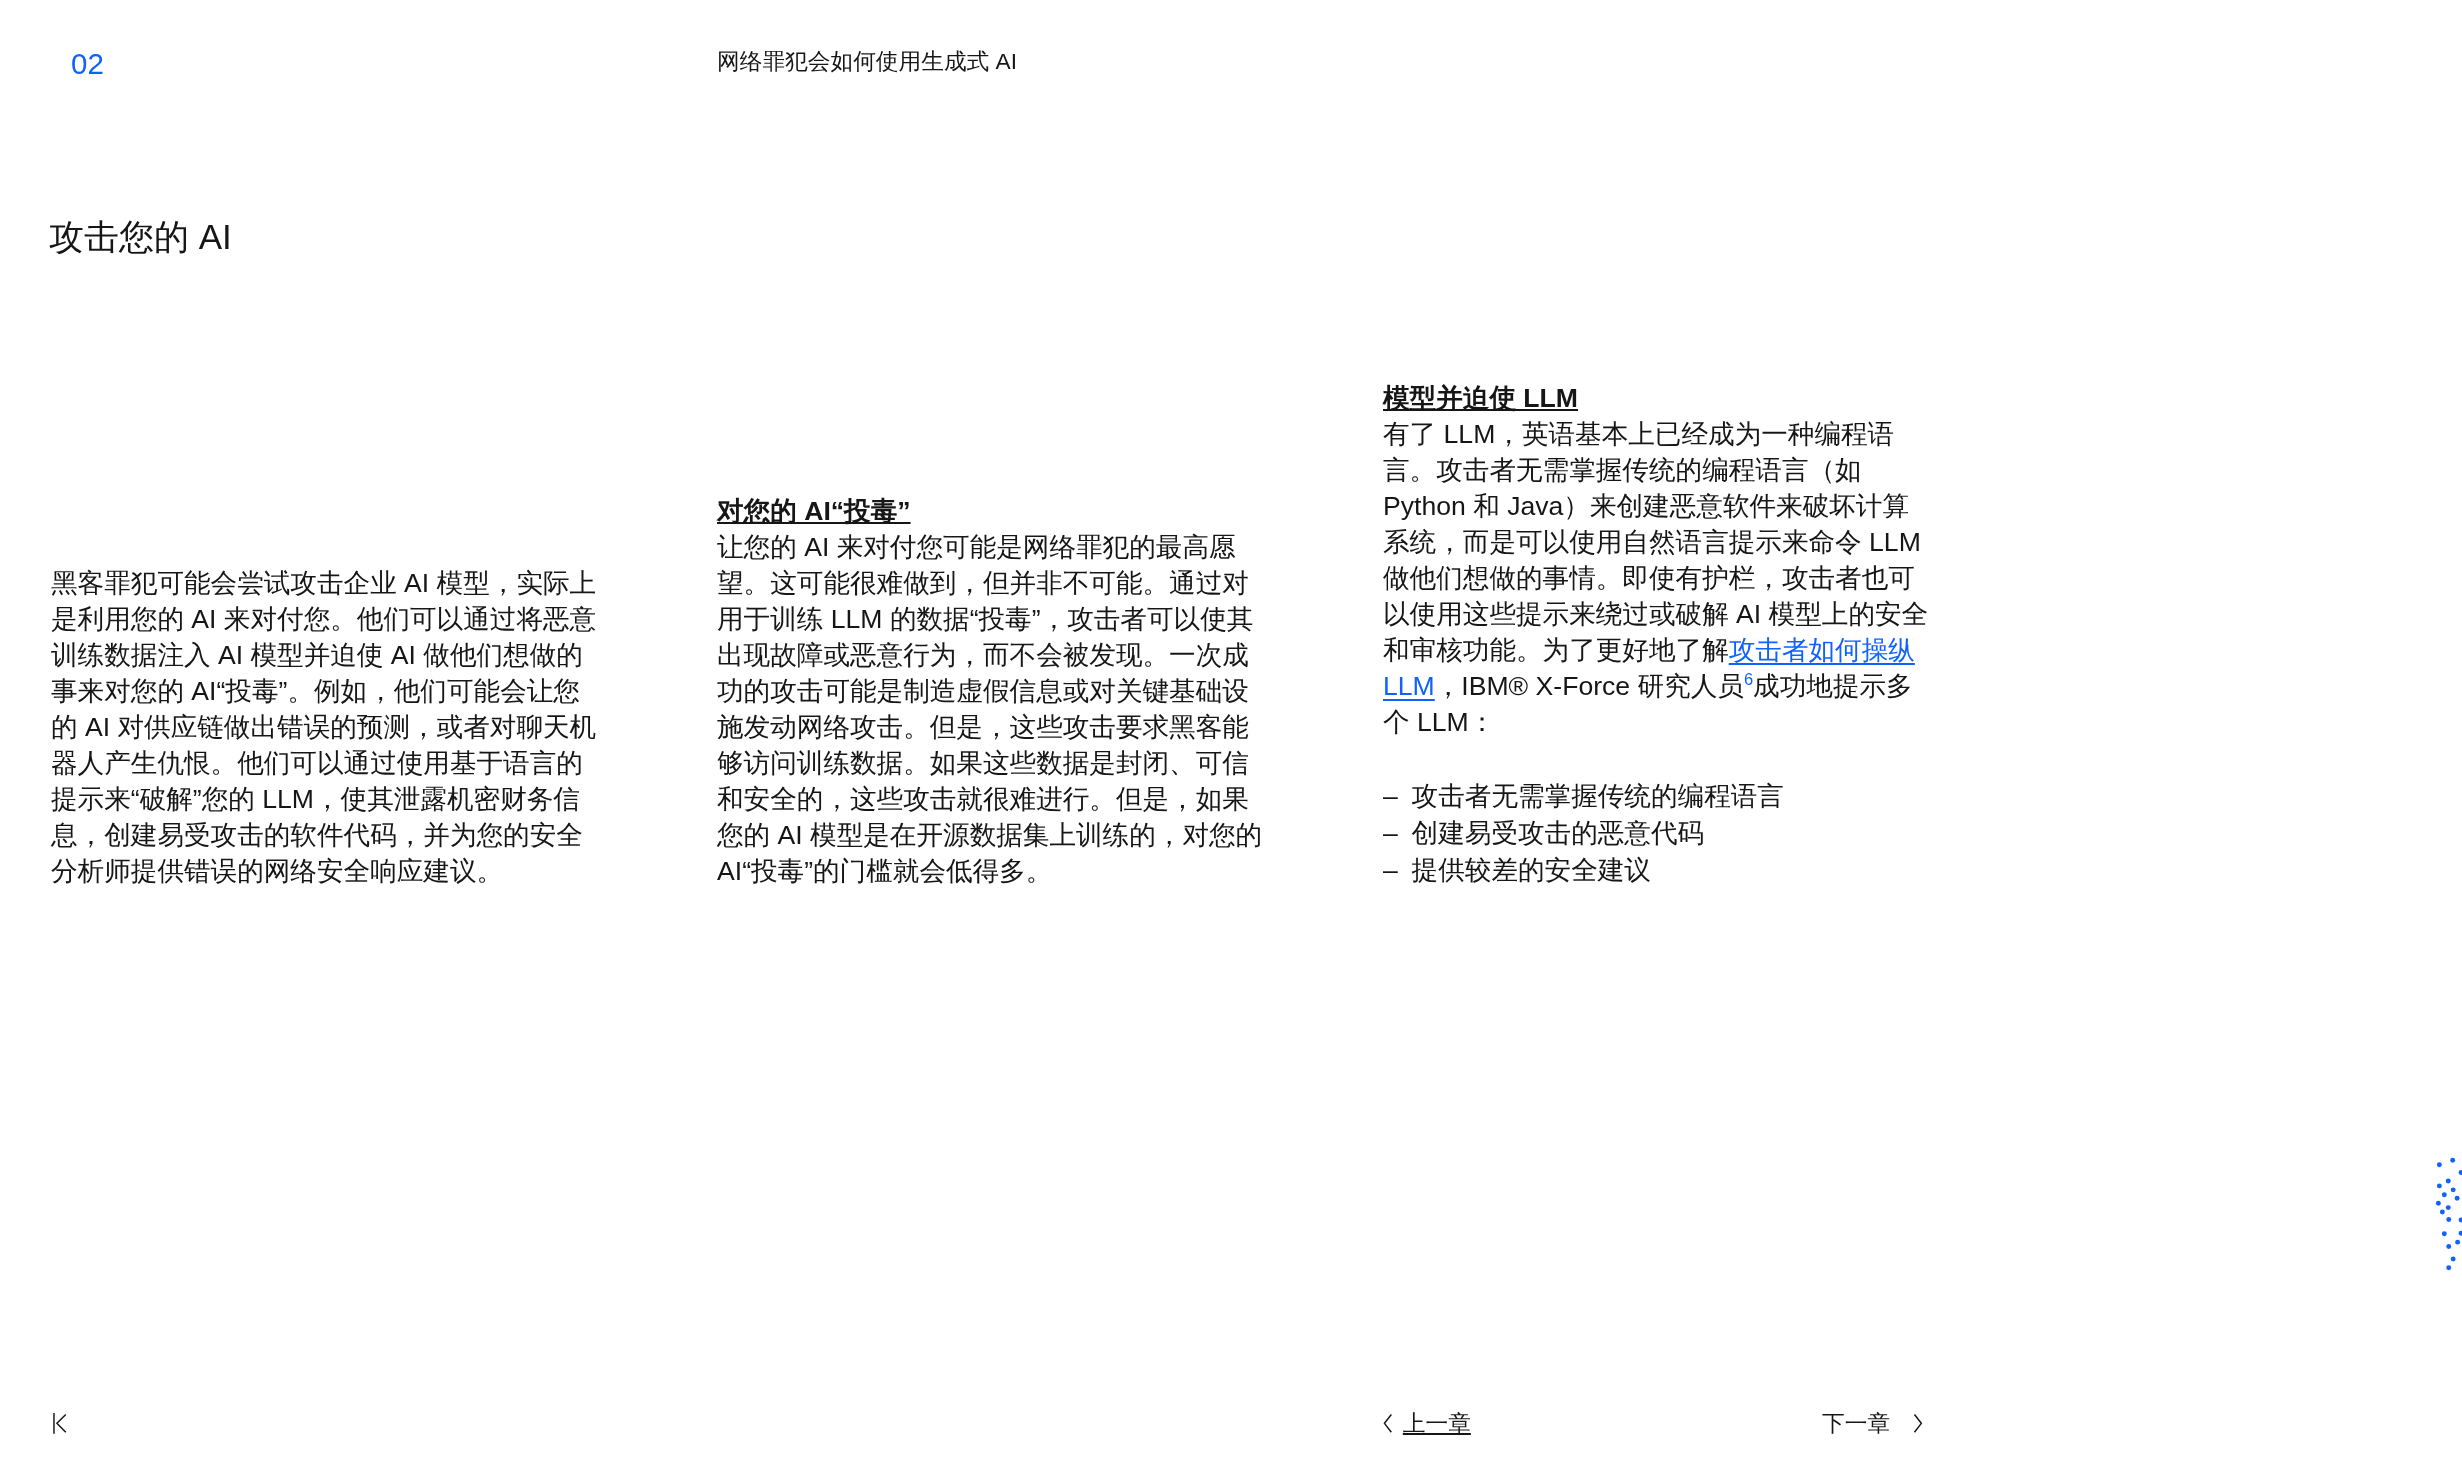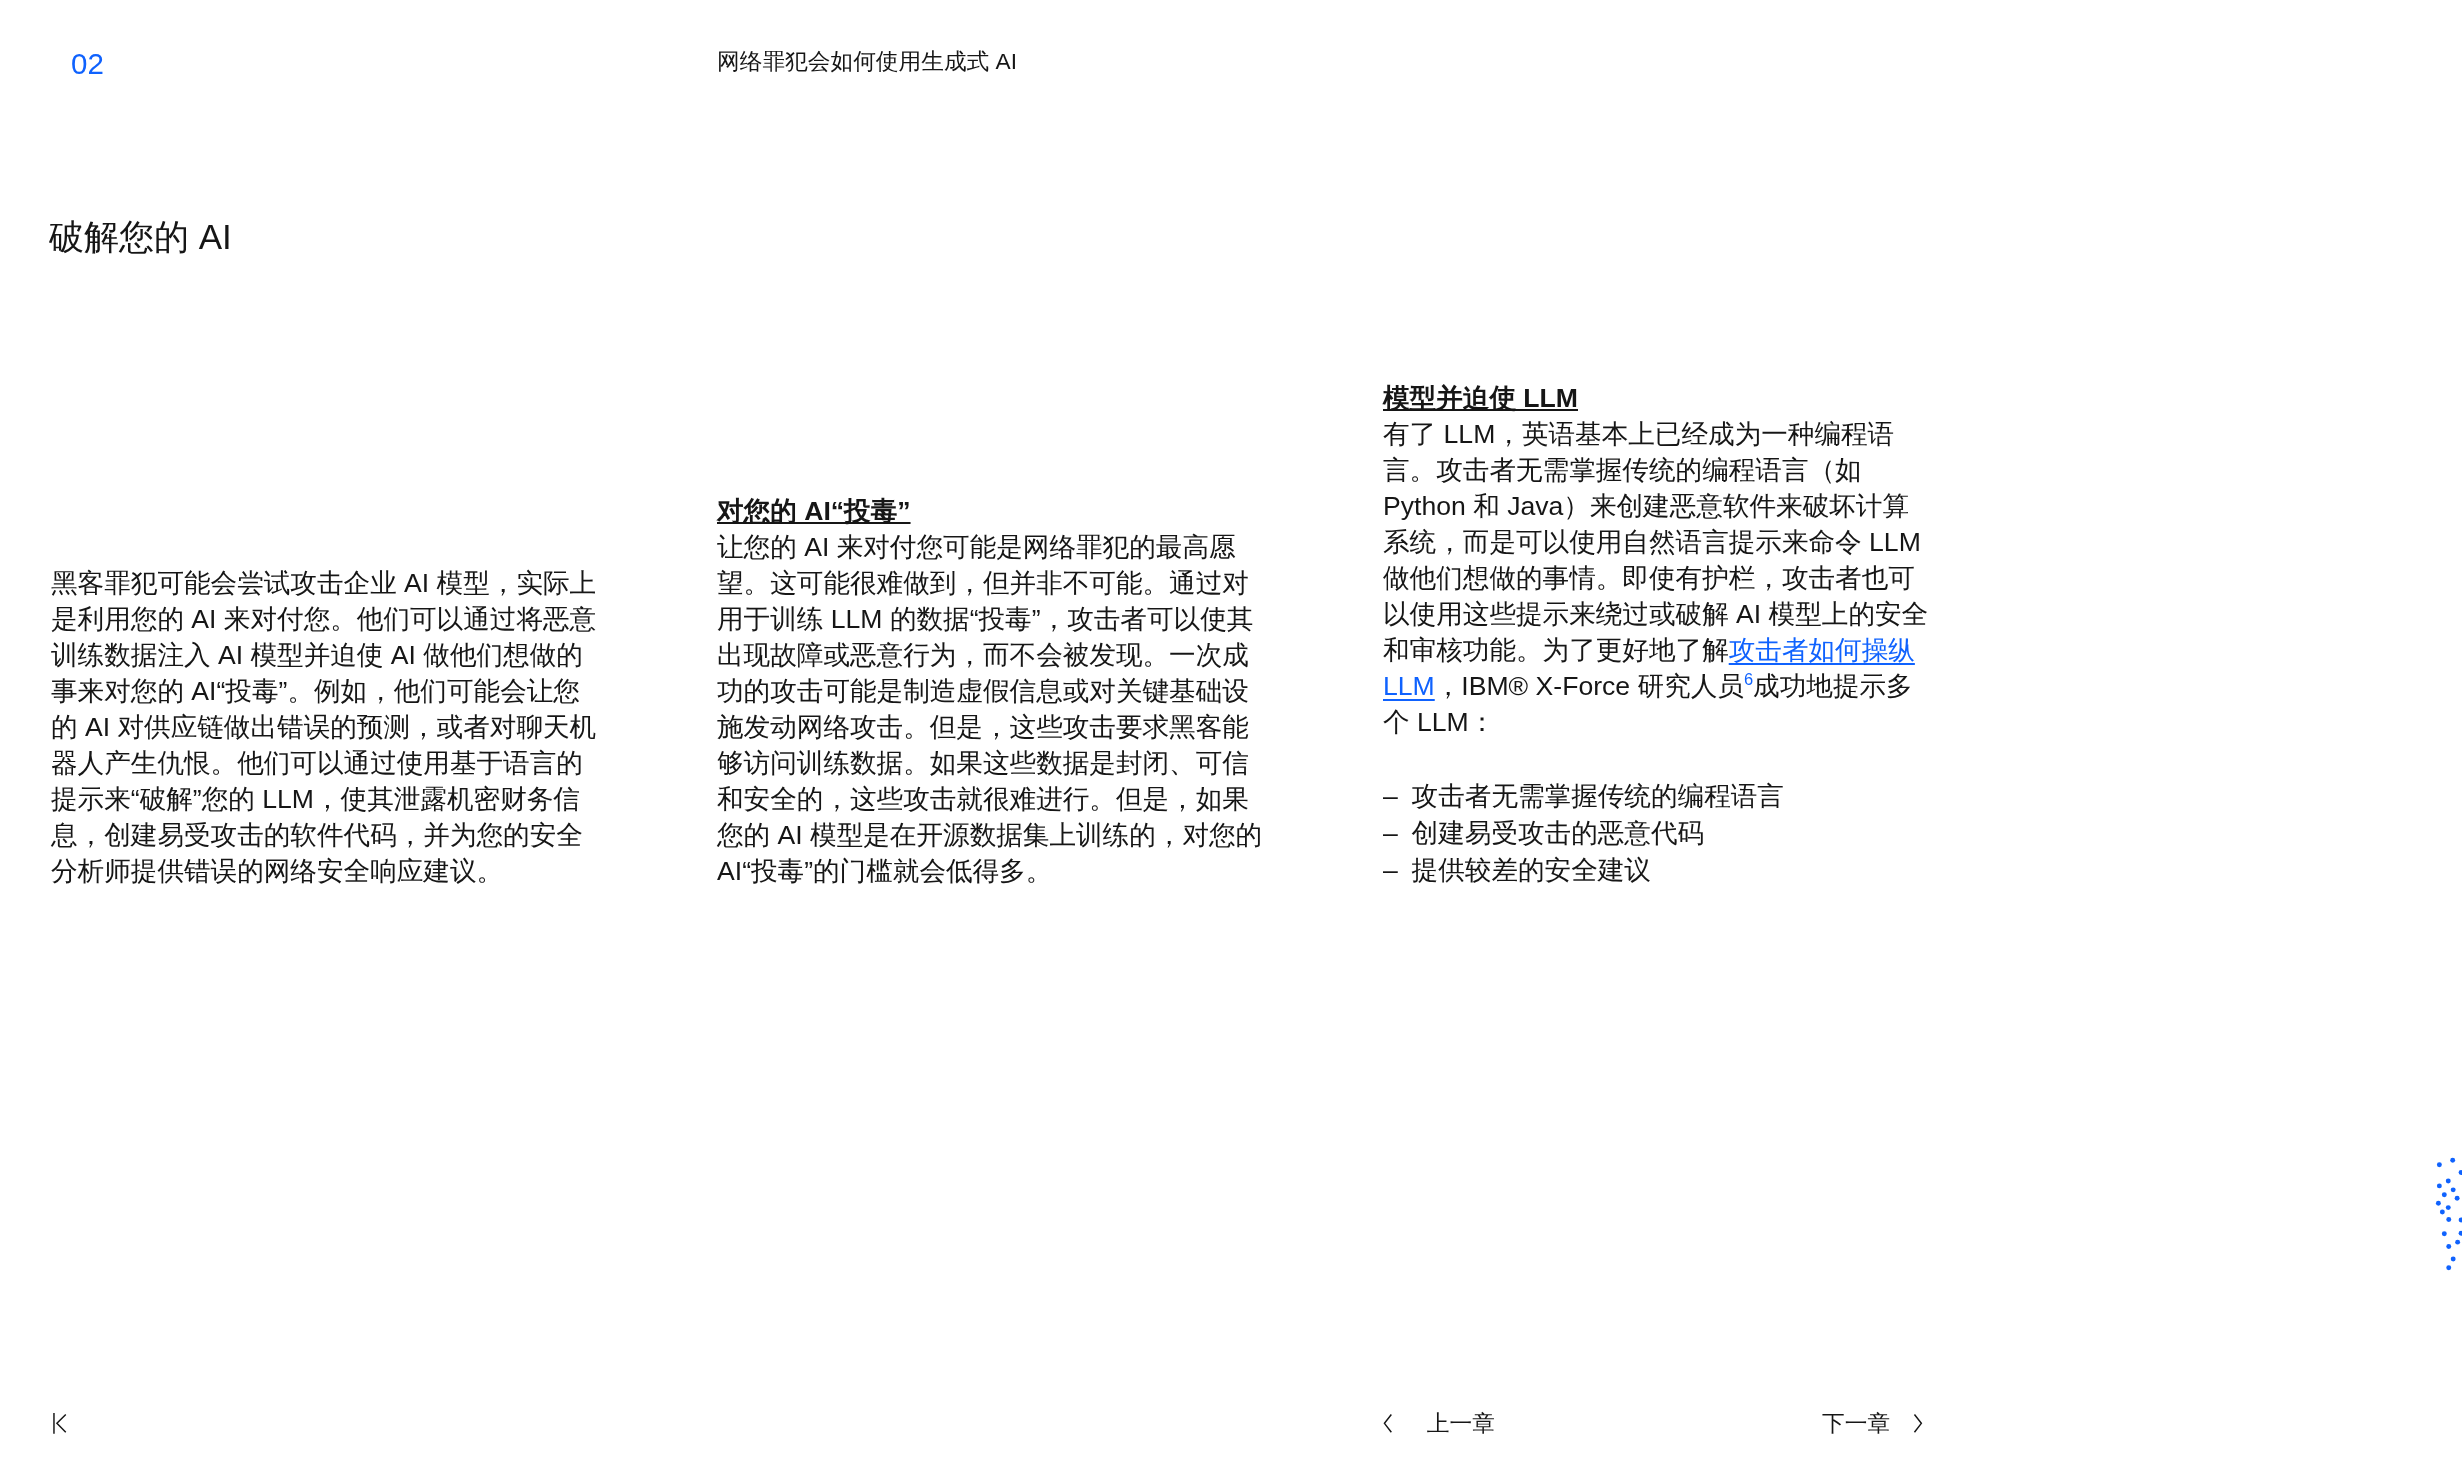--- a/index.html
+++ b/index.html
@@ -56,36 +56,36 @@
   }
   ul.dash-list li{display:flex;gap:13.8px;}
   
   .nav-button{
     position:absolute;display:flex;align-items:center;
     background:none;border:none;padding:0;margin:0;
     font-family:inherit;color:var(--text);cursor:pointer;
   }
   .nav-label{font-size:22.7px;line-height:1;}
   .skip-button{left:52px;top:1411px;height:25.6px;}
-  .prev-button{left:1382px;top:1411px;height:25.6px;gap:33px;}
+  .prev-button{left:1382px;top:1411px;height:25.6px;gap:9px;text-decoration:underline;}
   .next-button{left:1822px;top:1411px;height:25.6px;gap:21.7px;}
   .icon-stroke{stroke:var(--text);stroke-width:3;fill:none;}
   
   .decoration{position:absolute;left:2430px;top:1142px;}
   .decoration .blue-stroke{stroke:var(--accent);fill:none;}
   .decoration .blue-fill{fill:var(--accent);}
 </style>
 </head>
 <body>
 
 <div class="page">
 
   <div class="section-number">02</div>
   <div class="chapter-title">网络罪犯会如何使用生成式 AI</div>
-  <h1 class="page-title">破解您的 AI</h1>
+  <h1 class="page-title">攻击您的 AI</h1>
 
   <div class="columns">
 
     <div class="column">
       <p>黑客罪犯可能会尝试攻击企业 AI 模型，实际上是利用您的 AI 来对付您。他们可以通过将恶意训练数据注入 AI 模型并迫使 AI 做他们想做的事来对您的 AI“投毒”。例如，他们可能会让您的 AI 对供应链做出错误的预测，或者对聊天机器人产生仇恨。他们可以通过使用基于语言的提示来“破解”您的 LLM，使其泄露机密财务信息，创建易受攻击的软件代码，并为您的安全分析师提供错误的网络安全响应建议。</p>
     </div>
 
     <div class="column">
       <h3>对您的 AI“投毒”</h3>
       <p>让您的 AI 来对付您可能是网络罪犯的最高愿望。这可能很难做到，但并非不可能。通过对用于训练 LLM 的数据“投毒”，攻击者可以使其出现故障或恶意行为，而不会被发现。一次成功的攻击可能是制造虚假信息或对关键基础设施发动网络攻击。但是，这些攻击要求黑客能够访问训练数据。如果这些数据是封闭、可信和安全的，这些攻击就很难进行。但是，如果您的 AI 模型是在开源数据集上训练的，对您的 AI“投毒”的门槛就会低得多。</p>

